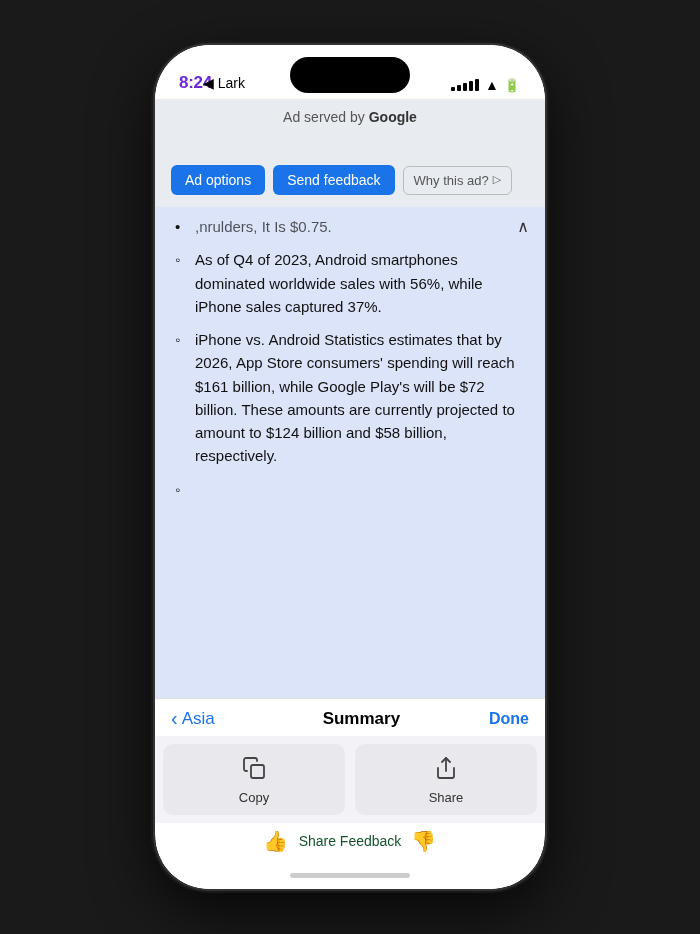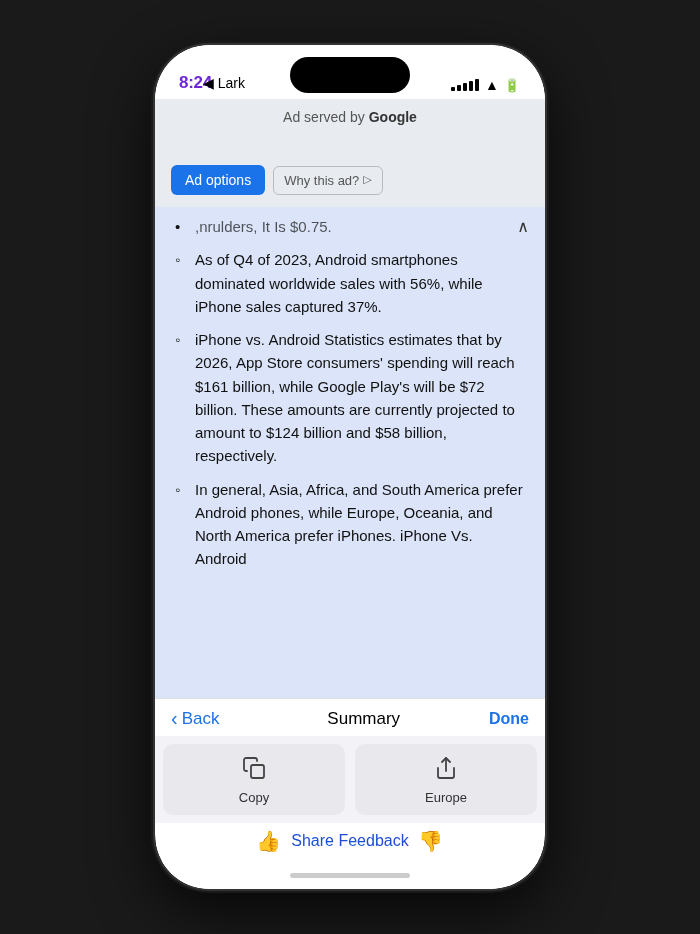--- a/index.html
+++ b/index.html
@@ -199,21 +199,21 @@
       color: #1a73e8;
       font-size: 17px;
       display: flex;
       align-items: center;
       gap: 4px;
       cursor: pointer;
     }
 
     .nav-title {
       font-size: 17px;
-      font-weight: 400;
+      font-weight: 700;
       color: #000;
       margin-left: 19px;
     }
 
     .nav-done {
       color: #1a73e8;
       font-size: 16px;
       font-weight: 600;
       cursor: pointer;
     }
@@ -272,22 +272,22 @@
     .feedback-row {
       display: flex;
       align-items: center;
       justify-content: center;
       gap: 10px;
       padding: 6px 0 8px;
       flex-shrink: 0;
     }
 
     .feedback-label {
-      font-size: 16px;
-      color: #1d4ed8;
+      font-size: 14px;
+      color: #14532d;
     }
 
     .feedback-icon {
       font-size: 20px;
       color: #1a73e8;
       cursor: pointer;
     }
 
     
     .home-indicator {
@@ -350,20 +350,21 @@
     </div>
 
     <div class="content-area">
 
       <div class="ad-banner">
         <div class="ad-served-label">
           <span>Ad served by</span> <span class="google">Google</span>
         </div>
         <div class="ad-buttons">
           <button class="ad-btn-blue">Ad options</button>
+          <button class="ad-btn-blue">Send feedback</button>
           <button class="ad-btn-outline">
             <span>Why this ad?</span>
             <span style="font-size:11px;">▷</span>
           </button>
         </div>
       </div>
 
       <div class="article-content">
         <div class="selection-overlay"></div>
         <span class="collapse-btn">∧</span>
@@ -376,32 +377,31 @@
             <li>
               <span class="bullet">◦</span>
               <span>As of Q4 of 2023, Android smartphones dominated worldwide sales with 56%, while iPhone sales captured 37%.</span>
             </li>
             <li>
               <span class="bullet">◦</span>
               <span>iPhone vs. Android Statistics estimates that by 2026, App Store consumers' spending will reach $161 billion, while Google Play's will be $72 billion. These amounts are currently projected to amount to $124 billion and $58 billion, respectively.</span>
             </li>
             <li>
               <span class="bullet">◦</span>
-              <span>In general, Asia, Africa, and South America prefer Android phones, while Europe, Oceania, and North America prefer iPhones. iPhone Vs. Android</span>
             </li>
           </ul>
         </div>
       </div>
 
     </div>
 
     <div class="bottom-nav">
       <div class="nav-back">
         <span style="font-size:20px; font-weight:300;">‹</span>
-        <span>Back</span>
+        <span>Asia</span>
       </div>
       <span class="nav-title">Summary</span>
       <span class="nav-done">Done</span>
     </div>
 
     <div class="action-row">
       <button class="action-btn">
         <span class="action-icon">
           <svg width="24" height="24" viewBox="0 0 24 24" fill="none" stroke="#444" stroke-width="1.8" stroke-linecap="round" stroke-linejoin="round">
             <rect x="9" y="9" width="13" height="13" rx="2" ry="2"></rect>
@@ -411,21 +411,21 @@
         <span>Copy</span>
       </button>
       <button class="action-btn">
         <span class="action-icon">
           <svg width="24" height="24" viewBox="0 0 24 24" fill="none" stroke="#444" stroke-width="1.8" stroke-linecap="round" stroke-linejoin="round">
             <path d="M4 12v8a2 2 0 0 0 2 2h12a2 2 0 0 0 2-2v-8"></path>
             <polyline points="16 6 12 2 8 6"></polyline>
             <line x1="12" y1="2" x2="12" y2="15"></line>
           </svg>
         </span>
-        <span>Europe</span>
+        <span>Share</span>
       </button>
     </div>
 
 
     <div class="feedback-row">
       <span class="feedback-icon">👍</span>
       <span class="feedback-label">Share Feedback</span>
       <span class="feedback-icon">👎</span>
     </div>
 

